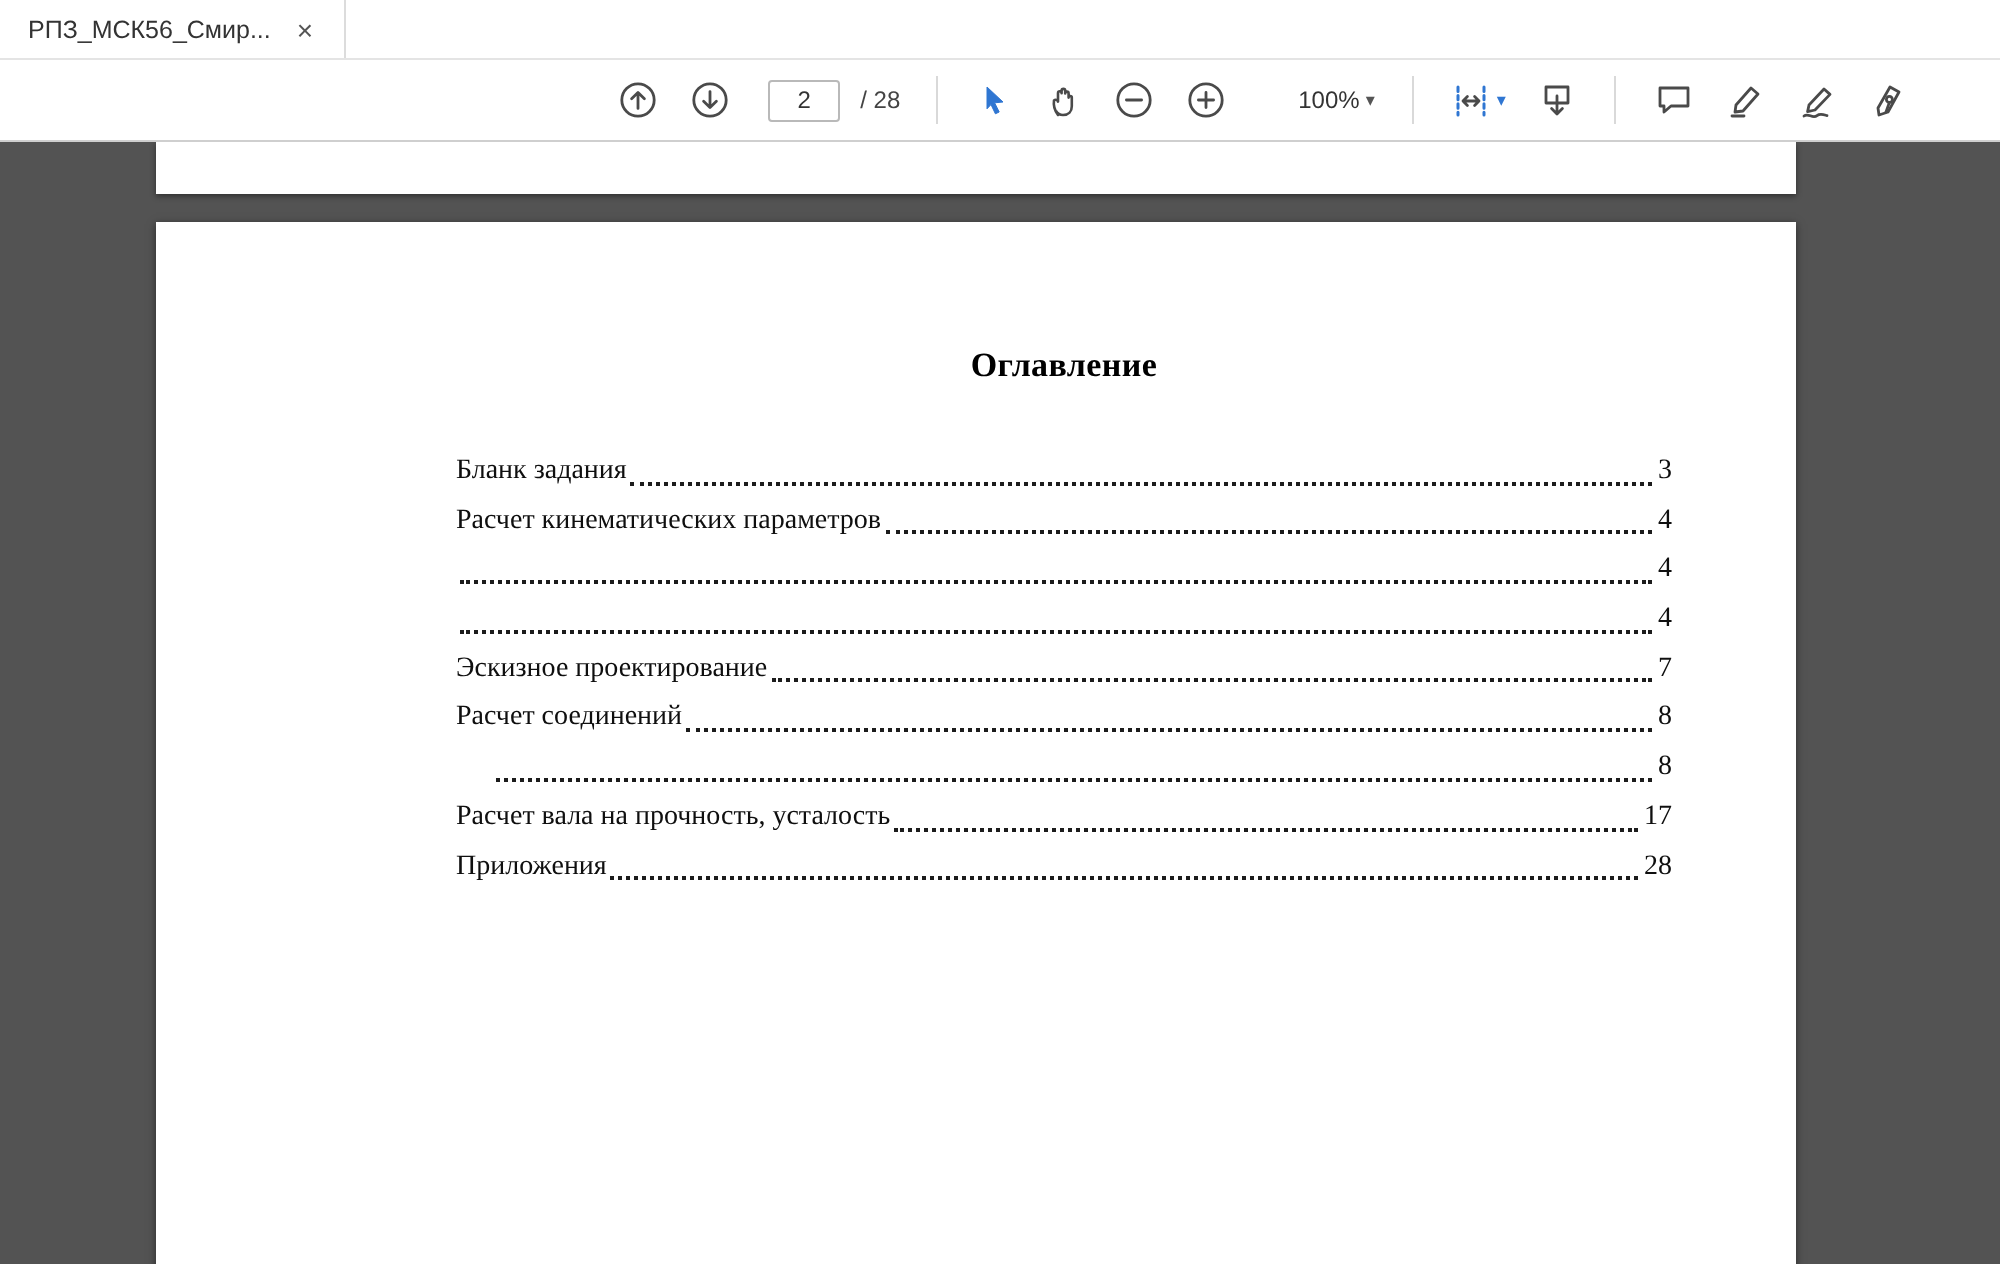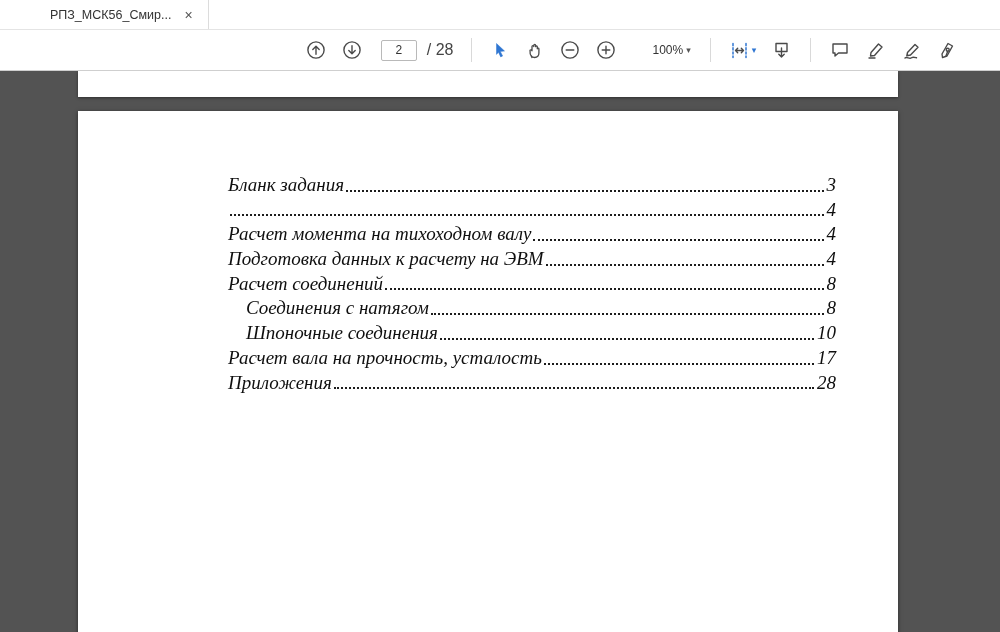--- a/index.html
+++ b/index.html
@@ -1,55 +1,55 @@
 <!DOCTYPE html>
 <html><head>
 <meta charset="utf-8">
 <style>
   * { margin:0; padding:0; box-sizing:border-box; }
   html,body { width:1000px; height:632px; overflow:hidden; background:#fff;
               font-family:"Liberation Sans", sans-serif; }
 
   
   .tabbar { height:30px; background:#ffffff; display:flex; align-items:stretch;
-            border-bottom:1px solid #e4e4e4;padding-left:36px; }
+            border-bottom:1px solid #e4e4e4; }
   .tab { display:flex; align-items:center; gap:10px; padding:0 12px 0 14px;
          max-width:178px; border-right:1px solid #dcdcdc; background:#ffffff;
          font-size:12.5px; color:#333; cursor:default; }
   .tab-title { white-space:nowrap; overflow:hidden; text-overflow:ellipsis; max-width:128px; }
   .tab-close { font-size:14px; color:#555; line-height:1; padding:1px 3px; cursor:pointer; }
 
   
   .toolbar { height:41px; background:#ffffff; border-bottom:1px solid #cfcfcf;
              display:flex; align-items:center; justify-content:center; }
   .toolbar-inner { display:flex; align-items:center; gap:6px; position:relative; left:132px; }
   .tbtn { display:flex; align-items:center; justify-content:center; gap:3px;
           padding:3px 5px; border-radius:3px; cursor:pointer; color:#4a4a4a; }
   .tbtn svg { display:block; }
   .tsep { width:1px; height:24px; background:#d9d9d9; margin:0 8px; }
   .page-input { width:36px; height:21px; border:1px solid #b9b9b9; border-radius:2px;
                 text-align:center; font-size:12px; color:#333; margin:0 4px 0 8px;
                 font-family:"Liberation Sans", sans-serif; }
-  .page-total { font-size:16px; color:#444; margin-right:4px; white-space:nowrap; }
+  .page-total { font-size:12px; color:#444; margin-right:4px; white-space:nowrap; }
   .zoom-text { font-size:12px; color:#333; }
   .caret { font-size:9px; color:#555; line-height:1; }
   .caret-blue { color:#2f76d2; }
 
   
   .viewport { height:561px; background:#535353; overflow:hidden; position:relative; }
   .page-prev { width:820px; height:26px; background:#ffffff; margin:0 auto;
                transform:translateX(-12px); box-shadow:0 1px 3px rgba(0,0,0,.45); }
   .page { width:820px; height:740px; background:#ffffff; margin:14px auto 0;
           transform:translateX(-12px); box-shadow:0 1px 4px rgba(0,0,0,.5);
           font-family:"Liberation Serif", serif; color:#0f0f0f;
           padding:62px 62px 0 150px; }
   .doc-title { text-align:center; font-weight:bold; font-size:17px; color:#000;
                margin-bottom:31px; letter-spacing:.2px; }
   .toc-row { display:flex; align-items:baseline; line-height:24.7px; height:24.7px;
-             font-size:19px;font-style:italic; }
+             font-size:14px; }
   .toc-row.indent { padding-left:18px; }
   .toc-label { white-space:nowrap; }
   .toc-leader { flex:1; align-self:flex-end; margin:0 3px 6px 2px;
                 border-bottom:2px dotted #1c1c1c; }
   .toc-page { white-space:nowrap; }
 </style>
 </head>
 <body>
 
 <div class="tabbar">
@@ -184,63 +184,62 @@
     </div>
 
   </div>
 </div>
 
 <div class="viewport">
 
   <div class="page-prev"></div>
 
   <div class="page">
+    <div class="doc-title">Оглавление</div>
     <div id="toc-list">
   <div class="toc-row">
     <span class="toc-label">Бланк задания</span>
     <span class="toc-leader"></span>
     <span class="toc-page">3</span>
   </div>
 
   <div class="toc-row">
+    <span class="toc-label">Расчет кинематических параметров</span>
     <span class="toc-leader"></span>
     <span class="toc-page">4</span>
   </div>
 
   <div class="toc-row">
-    <span class="toc-label">Расчет момента на тихоходном валу</span>
     <span class="toc-leader"></span>
     <span class="toc-page">4</span>
   </div>
 
   <div class="toc-row">
-    <span class="toc-label">Подготовка данных к расчету на ЭВМ</span>
     <span class="toc-leader"></span>
     <span class="toc-page">4</span>
   </div>
 
 
+  <div class="toc-row">
+    <span class="toc-label">Эскизное проектирование</span>
+    <span class="toc-leader"></span>
+    <span class="toc-page">7</span>
+  </div>
 
   <div class="toc-row">
     <span class="toc-label">Расчет соединений</span>
     <span class="toc-leader"></span>
     <span class="toc-page">8</span>
   </div>
 
   <div class="toc-row indent">
-    <span class="toc-label">Соединения с натягом</span>
     <span class="toc-leader"></span>
     <span class="toc-page">8</span>
   </div>
 
-  <div class="toc-row indent">
-    <span class="toc-label">Шпоночные соединения</span>
-    <span class="toc-leader"></span>
-    <span class="toc-page">10</span>
-  </div>
 
 
   <div class="toc-row">
     <span class="toc-label">Расчет вала на прочность, усталость</span>
     <span class="toc-leader"></span>
     <span class="toc-page">17</span>
   </div>
 
 
 

